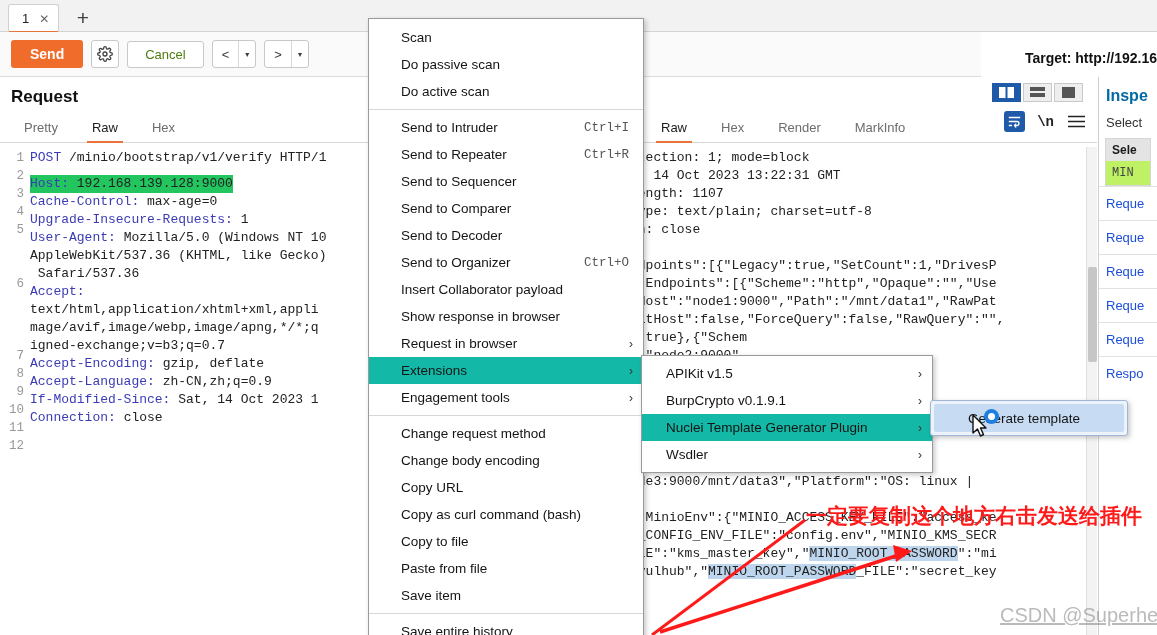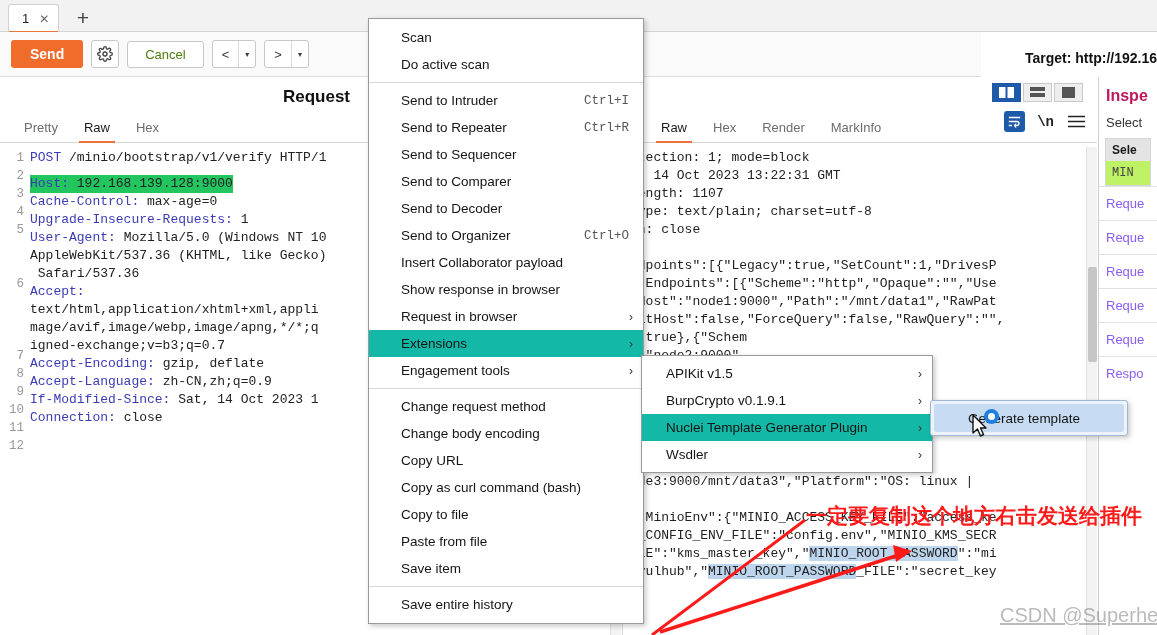--- a/index.html
+++ b/index.html
@@ -72,24 +72,23 @@
     position: absolute; left: 0; top: 77px; width: 623px; bottom: 0;
     background: #fff; border-right: 1px solid #d6d6d6;
   }
   .resppane {
     position: absolute; left: 624px; top: 77px; width: 473px; bottom: 0;
     background: #fff;
   }
   .pane-title {
     font-size: 17px; font-weight: bold; color: #111;
     padding: 10px 0 6px 11px;
-    text-align: center;
   }
   .subtabs {
-    display: flex; align-items: flex-end; gap: 0;
+    display: flex; align-items: flex-end; gap: 8px;
     border-bottom: 1px solid #d8d8d8; height: 30px; padding-left: 11px;
     position: relative;
   }
   .subtab {
     font-size: 13px; color: #6d6d6d; padding: 0 13px 7px 13px;
     position: relative; white-space: nowrap;
   }
   .subtab.active { color: #1b1b1b; font-weight: normal; }
   .subtab.active::after {
     content: ""; position: absolute; left: 8px; right: 8px; bottom: -1px;
@@ -130,24 +129,24 @@
     position: absolute; right: 10px; top: 34px; display: flex;
     align-items: center; gap: 12px;
   }
   .icon-wrap { width: 21px; height: 21px; display: flex; align-items: center; justify-content: center; }
 
   
   .inspector {
     position: absolute; left: 1098px; top: 77px; width: 59px; bottom: 0;
     background: #fff; border-left: 1px solid #cfcfcf;
   }
-  .insp-title { font-size: 16px; font-weight: bold; padding: 10px 4px 0 7px; color: #be185d; }
+  .insp-title { font-size: 16px; font-weight: bold; padding: 10px 4px 0 7px; color: #0369a1; }
   .insp-sec {
     border-top: 1px solid #e2e2e2; padding: 9px 0 9px 7px;
-    font-size: 13px; color: #8b5cf6; white-space: nowrap; overflow: hidden;
+    font-size: 13px; color: #1d4ed8; white-space: nowrap; overflow: hidden;
   }
   .insp-box { margin: 6px 6px 0 6px; border: 1px solid #d6d6d6; }
   .insp-box .bh { background: #e4e4e4; font-weight: bold; font-size: 12px; padding: 4px 6px; }
   .insp-box .bv { font-family: "Liberation Mono", monospace; font-size: 12px;
                   padding: 5px 6px; color: #444; background:#bef264; }
 
   
   .ctxmenu {
     position: absolute; left: 368px; top: 18px; width: 276px;
     background: #fff; border: 1px solid #9a9a9a;
@@ -339,20 +338,23 @@
         <div class="insp-sec">Reque</div>
         <div class="insp-sec">Respo</div>
       </div>
   </div>
 
   <div class="ctxmenu" id="ctxmenu">
       <div class="mi">
         <span>Scan</span>
       </div>
       <div class="mi">
+        <span>Do passive scan</span>
+      </div>
+      <div class="mi">
         <span>Do active scan</span>
       </div>
       <div class="msep"></div>
       <div class="mi">
         <span>Send to Intruder</span>
         <span class="acc">Ctrl+I</span>
       </div>
       <div class="mi">
         <span>Send to Repeater</span>
         <span class="acc">Ctrl+R</span>

